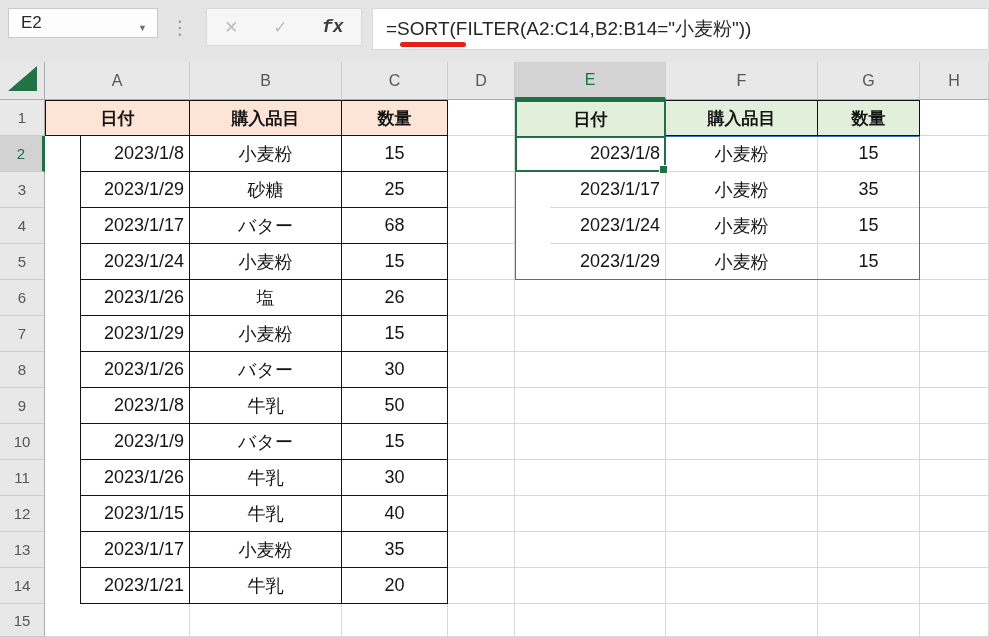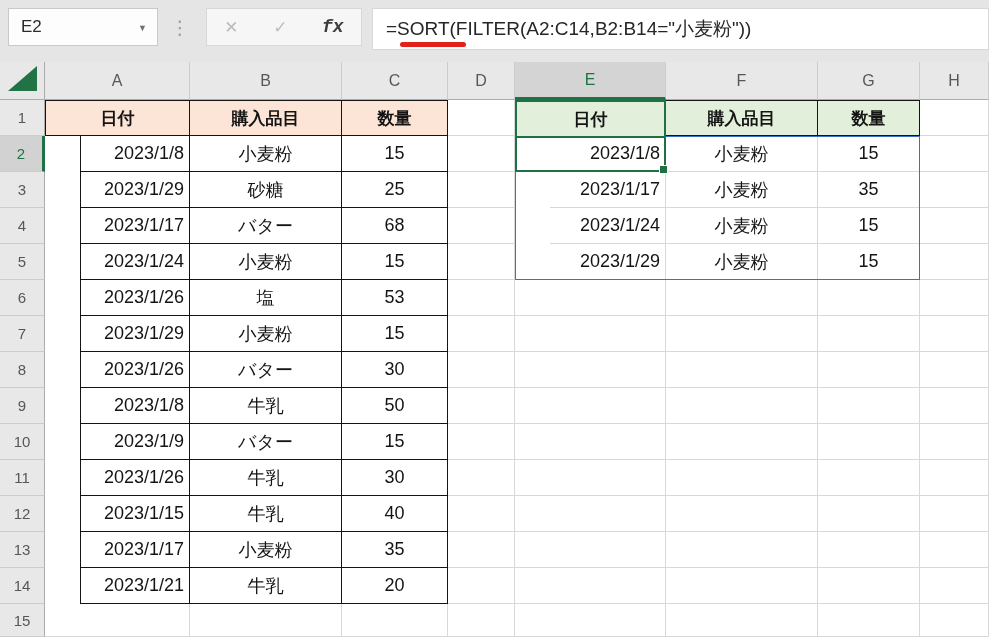--- a/index.html
+++ b/index.html
@@ -1,21 +1,21 @@
 <!DOCTYPE html>
 <html><head>
 <meta charset="utf-8">
 <style>
   html,body{margin:0;padding:0;background:#fff;}
   .screen{position:relative;width:989px;height:637px;overflow:hidden;background:#fff;
           font-family:"Liberation Sans","DejaVu Sans",sans-serif;}
 
   
   .topbar{position:absolute;left:0;top:0;width:989px;height:62px;background:#E5E5E5;}
-  .namebox{position:absolute;left:8px;top:8px;width:150px;height:38px;background:#FDFDFD;
+  .namebox{position:absolute;left:8px;top:8px;width:150px;height:30px;background:#FDFDFD;
            border:1px solid #C9C9C9;box-sizing:border-box;display:flex;align-items:center;
            padding-left:12px;font-size:17px;color:#2b2b2b;}
   .nb-arrow{position:absolute;right:10px;top:0;height:38px;display:flex;align-items:center;
             font-size:9px;color:#6f6f6f;}
   .grip{position:absolute;left:173px;top:8px;width:14px;height:38px;display:flex;align-items:center;
         justify-content:center;font-size:19px;color:#9b9b9b;}
   .fbuttons{position:absolute;left:206px;top:8px;width:156px;height:38px;background:#F6F6F6;
             border:1px solid #D8D8D8;box-sizing:border-box;display:flex;align-items:center;
             justify-content:space-around;}
   .fbtn{font-size:17px;color:#BDBDBD;}
@@ -134,21 +134,21 @@
       <div class="gc cell blk">小麦粉</div>
       <div class="gc cell blk">15</div>
       <div class="gc cell"></div>
       <div class="gc cell ar">2023/1/29</div>
       <div class="gc cell">小麦粉</div>
       <div class="gc cell">15</div>
       <div class="gc cell"></div>
       <div class="gc rh">6</div>
       <div class="gc cell blk bl ar">2023/1/26</div>
       <div class="gc cell blk">塩</div>
-      <div class="gc cell blk">53</div>
+      <div class="gc cell blk">26</div>
       <div class="gc cell"></div>
       <div class="gc cell"></div>
       <div class="gc cell"></div>
       <div class="gc cell"></div>
       <div class="gc cell"></div>
       <div class="gc rh">7</div>
       <div class="gc cell blk bl ar">2023/1/29</div>
       <div class="gc cell blk">小麦粉</div>
       <div class="gc cell blk">15</div>
       <div class="gc cell"></div>

